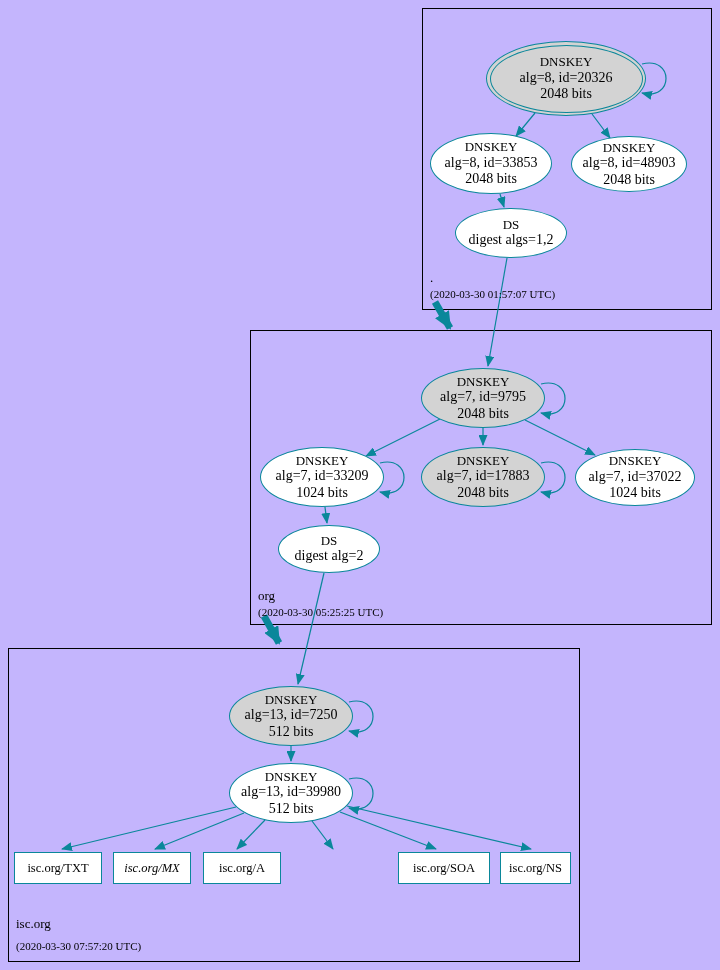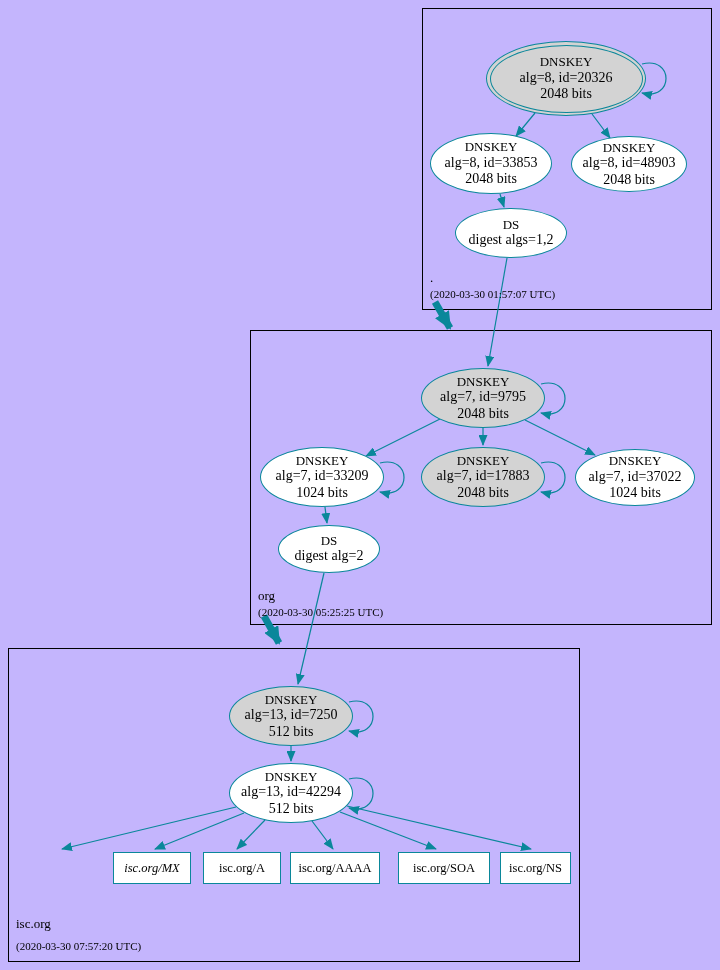--- a/index.html
+++ b/index.html
@@ -128,26 +128,26 @@
   <div class="zone-label" style="left:258px; top:588px;">org</div>
   <div class="zone-ts" style="left:258px; top:606px;">(2020-03-30 05:25:25 UTC)</div>
 
   <div class="node gray" style="left:229px; top:686px; width:124px; height:60px;">
     <span class="node-title">DNSKEY</span>
     <span class="node-meta">alg=13, id=7250</span>
     <span class="node-meta">512 bits</span>
   </div>
   <div class="node" style="left:229px; top:763px; width:124px; height:60px;">
     <span class="node-title">DNSKEY</span>
-    <span class="node-meta">alg=13, id=42294</span>
+    <span class="node-meta">alg=13, id=39980</span>
     <span class="node-bits node-meta">512 bits</span>
   </div>
 
+  <div class="rr-box" style="left:14px; top:852px; width:88px;">isc.org/TXT</div>
   <div class="rr-box" style="left:113px; top:852px; width:78px;font-style:italic;">isc.org/MX</div>
   <div class="rr-box" style="left:203px; top:852px; width:78px;">isc.org/A</div>
-  <div class="rr-box" style="left:290px; top:852px; width:90px;">isc.org/AAAA</div>
   <div class="rr-box" style="left:398px; top:852px; width:92px;">isc.org/SOA</div>
   <div class="rr-box" style="left:500px; top:852px; width:71px;">isc.org/NS</div>
 
   <div class="zone-label" style="left:16px; top:916px;">isc.org</div>
   <div class="zone-ts" style="left:16px; top:940px;">(2020-03-30 07:57:20 UTC)</div>
 
 </div>
 
 </body></html>

